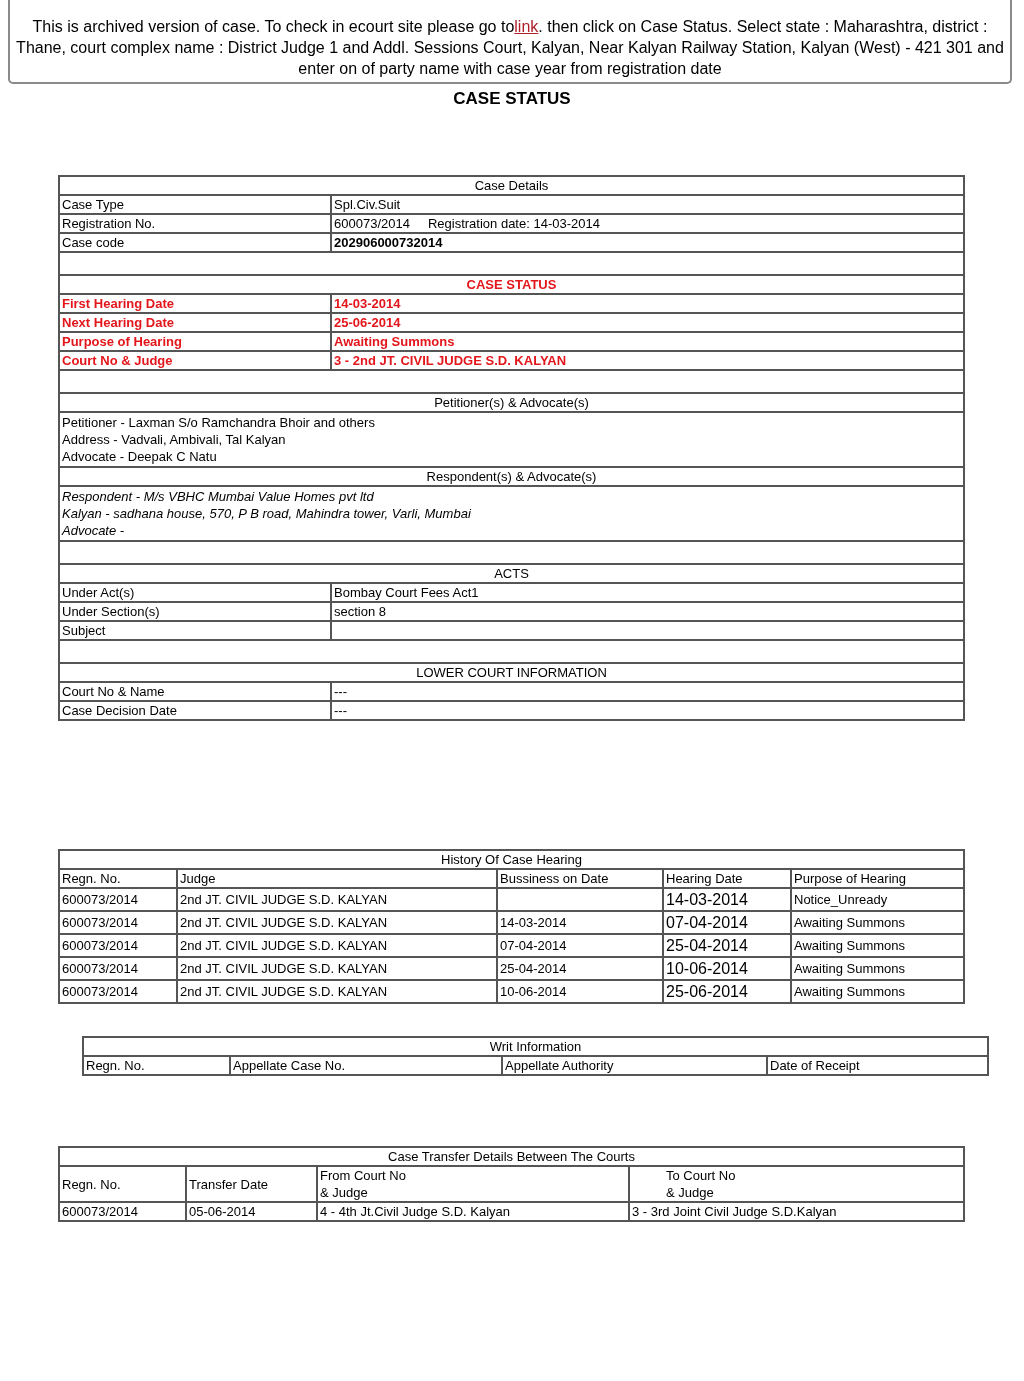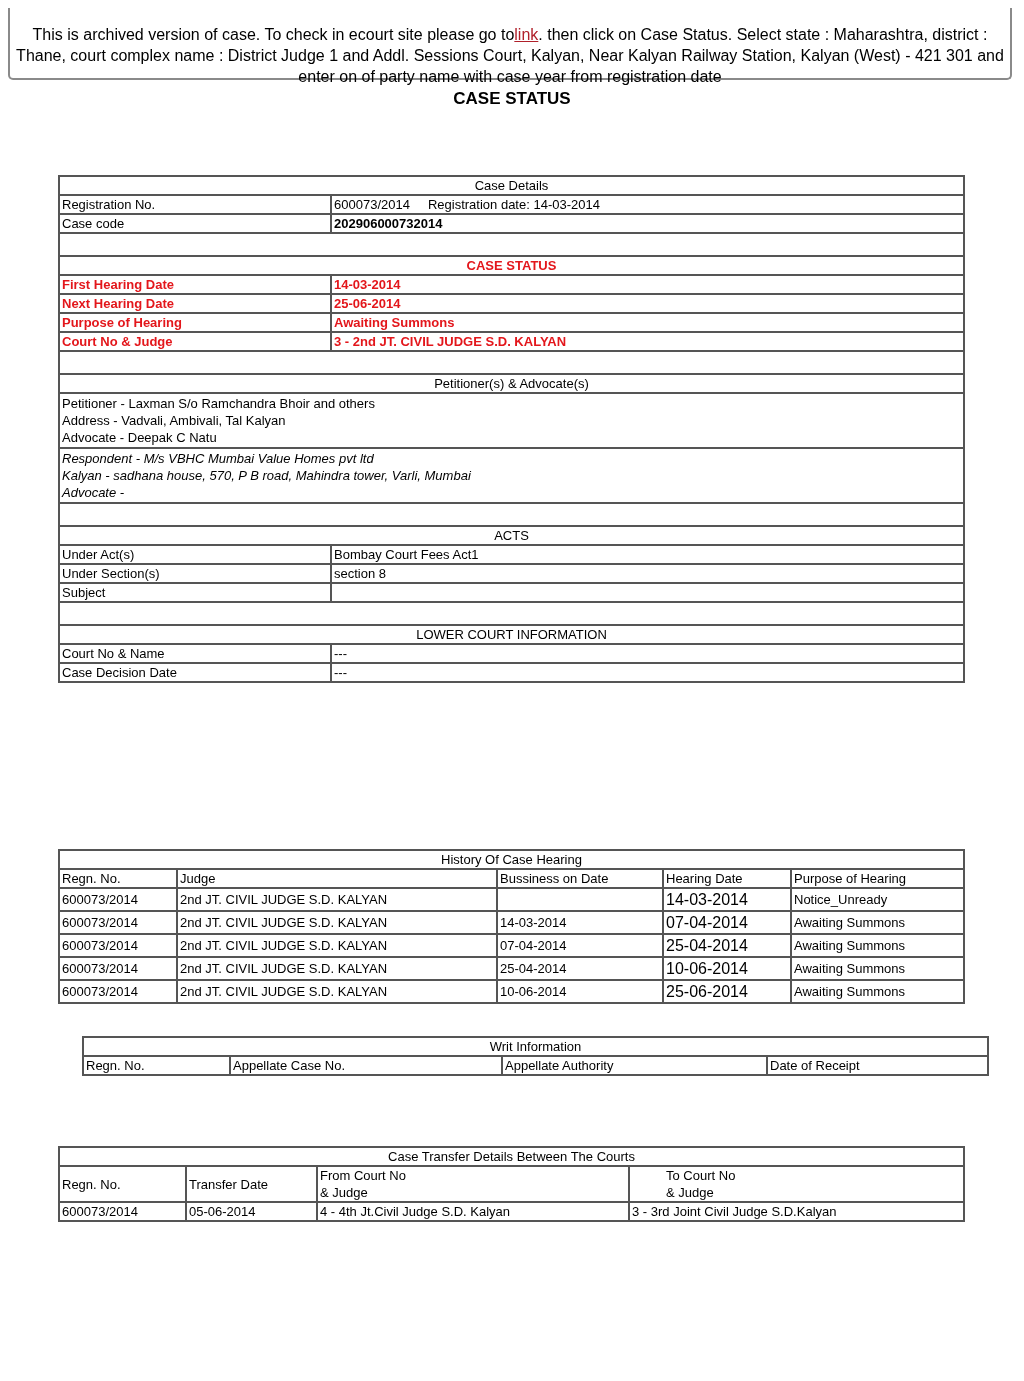--- a/index.html
+++ b/index.html
@@ -1,21 +1,21 @@
 <!DOCTYPE html>
 <html><head>
 <meta charset="utf-8">
 <style>
   html, body { margin: 0; padding: 0; background: #ffffff; }
   body { width: 1024px; height: 1381px; position: relative; font-family: "Liberation Sans", sans-serif; color: #000; overflow: hidden; }
   .notice {
-    position: absolute; left: 8px; top: 0; width: 1004px; height: 72px;
+    position: absolute; left: 8px; top: 0; width: 1004px; height: 84px;
     border: 2px solid #8a8a8a; border-top: none; border-radius: 0 0 5px 5px;
     box-sizing: border-box; text-align: center; font-size: 16px; line-height: 21px;
-    padding-top: 16px; padding-left: 6px; padding-right: 6px; margin-top: 8px;
+    padding-top: 16px; padding-left: 6px; padding-right: 6px;
   }
   .notice a { color: #b0202a; text-decoration: underline; }
   .page-title { position: absolute; left: 0; top: 89px; width: 1024px; text-align: center; font-size: 17px; font-weight: bold; }
   table.t {
     position: absolute; left: 58px; width: 907px; border-collapse: collapse;
     font-size: 13px; table-layout: fixed;
   }
   table.t td {
     border: 2px solid #555; padding: 0 2px; height: 17px; line-height: 17px; vertical-align: middle;
     white-space: nowrap; overflow: hidden;
@@ -41,20 +41,24 @@
 <table class="t" style="top:175px;">
   <colgroup>
       <col style="width:272px">
       <col>
     </colgroup>
   <tbody>
       <tr>
         <td colspan="2" class="hdr">Case Details</td>
       </tr>
   <tr>
+    <td>Case Type</td>
+    <td>Spl.Civ.Suit</td>
+  </tr>
+  <tr>
     <td>Registration No.</td>
     <td><span>600073/2014</span><span class="gap"></span><span>Registration date: 14-03-2014</span></td>
   </tr>
   <tr>
     <td>Case code</td>
     <td class="bold">202906000732014</td>
   </tr>
   <tr>
         <td colspan="2" class="empty"></td>
       </tr>
@@ -82,20 +86,23 @@
       </tr>
   <tr>
         <td colspan="2" class="hdr">Petitioner(s) &amp; Advocate(s)</td>
       </tr>
   <tr>
         <td colspan="2" style="height:53px; white-space:normal;">
     <div>Petitioner - Laxman S/o Ramchandra Bhoir and others</div>
     <div>Address - Vadvali, Ambivali, Tal Kalyan</div>
     <div>Advocate - Deepak C Natu</div>
   </td>
+      </tr>
+  <tr>
+        <td colspan="2" class="hdr">Respondent(s) &amp; Advocate(s)</td>
       </tr>
   <tr>
         <td colspan="2" style="height:53px; white-space:normal;font-style:italic;">
     <div>Respondent - M/s VBHC Mumbai Value Homes pvt ltd</div>
     <div>Kalyan - sadhana house, 570, P B road, Mahindra tower, Varli, Mumbai</div>
     <div>Advocate -</div>
   </td>
       </tr>
   <tr>
         <td colspan="2" class="empty"></td>

